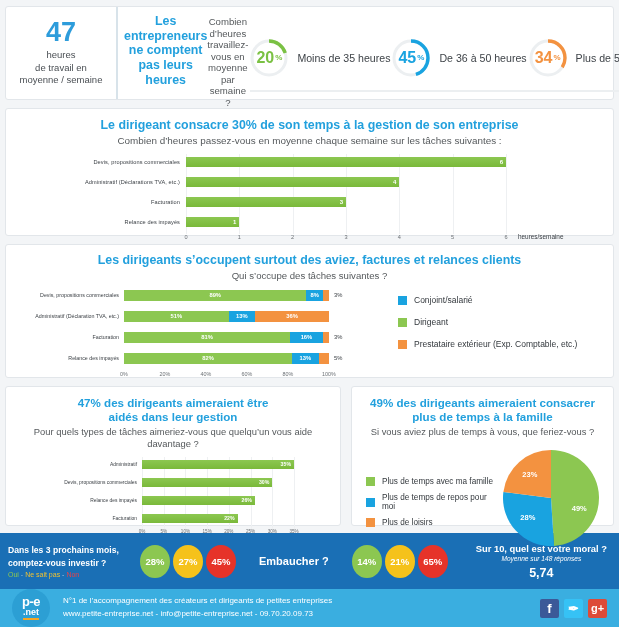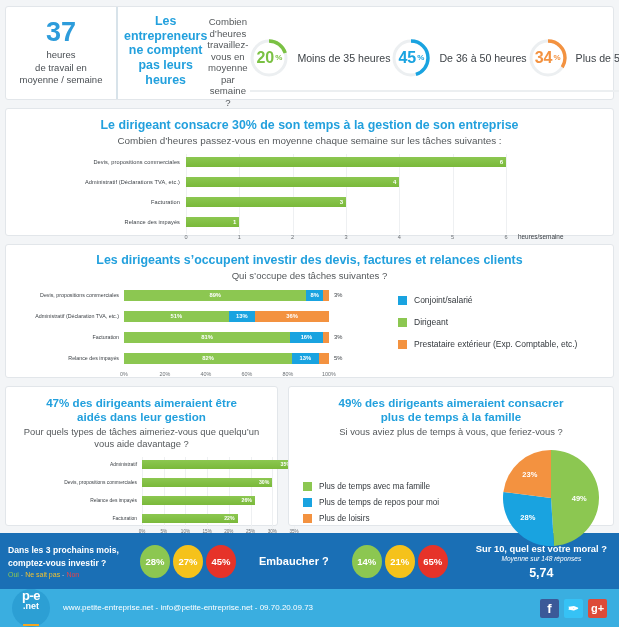--- a/index.html
+++ b/index.html
@@ -109,21 +109,21 @@
   .sbar-out { font-size: 5.8px; color: #3c4146; padding-left: 5px; }
   .sbar-axis { position: relative; height: 10px; margin-left: 108px; width: 205px; }
   .sbar-axis .tick { position: absolute; font-size: 5.4px; color: #6b7075; transform: translateX(-50%); }
   .legend { flex: 1; padding: 8px 0 0 14px; }
   .legend-item { display: flex; align-items: center; margin-bottom: 12px; }
   .legend-swatch { width: 9px; height: 9px; flex: none; margin-right: 7px; }
   .legend-text { font-size: 8.5px; color: #33383d; }
 
   
   #sec4 { display: flex; height: 148px; }
-  #sec4a { width: 273px; flex: none; padding: 9px 8px 4px 8px; }
+  #sec4a { width: 336px; flex: none; padding: 9px 8px 4px 8px; }
   #sec4b { flex: 1; padding: 9px 8px 4px 8px; }
   .s4-title { font-size: 11.6px; }
   .s4-sub { font-size: 9.4px; margin-top: 3px; }
   .mini-chart { margin-top: 8px; position: relative; }
   .mini-row { display: flex; align-items: center; height: 15px; margin-bottom: 3px; }
   .mini-label {
     width: 128px; flex: none; text-align: right; padding-right: 5px;
     font-size: 4.9px; color: #3c4146;
   }
   .mini-track { flex: 1; position: relative; height: 9px; }
@@ -175,42 +175,42 @@
     flex: 1; display: flex; align-items: center; padding: 0 12px;
   }
   .logo {
     width: 38px; height: 38px; border-radius: 50%;
     background: #2c9fd4; flex: none;
     display: flex; flex-direction: column;
     align-items: center; justify-content: center;
     margin-right: 13px;
   }
   .logo-top { font-size: 13px; font-weight: bold; color: #fff; line-height: .9; letter-spacing: -.5px; }
-  .logo-bot { font-size: 9px; font-weight: bold; color: #fff; line-height: 1; border-bottom: 2px solid #f5a623; padding-bottom: 13px; }
+  .logo-bot { font-size: 9px; font-weight: bold; color: #fff; line-height: 1; border-bottom: 2px solid #f5a623; padding-bottom: 1px; }
   .foot-text { line-height: 1.6; }
   .foot-l1 { font-size: 8px; }
   .foot-l2 { font-size: 8px; }
   .social { margin-left: auto; display: flex; gap: 5px; }
   .sq {
     width: 19px; height: 19px; border-radius: 2px;
     display: flex; align-items: center; justify-content: center;
     font-size: 13px; font-weight: bold; color: #fff;
   }
   .sq.fb { background: #3b5998; }
   .sq.tw { background: #36c2f5; }
   .sq.gp { background: #dd4b39; font-size: 11px; }
 </style>
 </head>
 <body>
 
 <div class="page">
 
   <div class="card" id="sec1">
     <div class="avg-block">
-      <div class="avg-num">37</div>
+      <div class="avg-num">47</div>
       <div class="avg-label">
         <div>heures</div>
         <div>de travail en</div>
         <div>moyenne / semaine</div>
       </div>
     </div>
     <div class="s1-right">
       <div class="blue-title s1-title">Les entrepreneurs ne comptent pas leurs heures</div>
       <div class="sub-q s1-sub">Combien d’heures travaillez-vous en moyenne par semaine ?</div>
       <div class="donut-row" id="donut-row">
@@ -311,21 +311,21 @@
           <span class="tick" style="left:160px;">3</span>
           <span class="tick" style="left:213.33333333333331px;">4</span>
           <span class="tick" style="left:266.6666666666667px;">5</span>
           <span class="tick" style="left:320px;">6</span>
           <span class="axis-unit" style="left:332px;top:-1px;">heures/semaine</span>
         </div>
       </div>
   </div>
 
   <div class="card" id="sec3">
-    <div class="blue-title s3-title">Les dirigeants s’occupent investir des devis, factures et relances clients</div>
+    <div class="blue-title s3-title">Les dirigeants s’occupent surtout des aviez, factures et relances clients</div>
     <div class="sub-q s3-sub">Qui s’occupe des tâches suivantes ?</div>
     <div class="s3-body">
       <div class="s3-chart" id="sec3-chart">
           <div class="sbar-row">
             <div class="sbar-label">Devis, propositions commerciales</div>
             <div class="sbar-track">
               <div class="seg g" style="width:89%;">
                 <span>89%</span>
               </div>
               <div class="seg b" style="width:8%;">
@@ -484,21 +484,21 @@
             </div>
             <div class="legend-item">
               <span class="legend-swatch" style="background:#f39240"></span>
               <span class="legend-text">Plus de loisirs</span>
             </div>
           </div>
         <div class="pie-wrap" id="pie-wrap"><svg width="100" height="100" viewBox="0 0 100 100">
               <path d="M50,50 L50,2 A48,48 0 0,1 53.01394493740705,97.90528296455703 Z" fill="#8cc751"></path>
               <path d="M50,50 L53.01394493740705,97.90528296455703 A48,48 0 0,1 2.3784943369050637,43.984004788913396 Z" fill="#19a3e0"></path>
               <path d="M50,50 L2.3784943369050637,43.984004788913396 A48,48 0 0,1 49.99999999999999,2 Z" fill="#f39240"></path>
-            </svg><div class="pie-lab" style="left:70.74531523648417px;top:46px;">49%</div><div class="pie-lab" style="left:19.3058936479388px;top:65.37212187243777px;">28%</div><div class="pie-lab" style="left:21.319358887968118px;top:22.676694567797526px;">23%</div></div>
+            </svg><div class="pie-lab" style="left:70.74531523648417px;top:56px;">49%</div><div class="pie-lab" style="left:19.3058936479388px;top:65.37212187243777px;">28%</div><div class="pie-lab" style="left:21.319358887968118px;top:22.676694567797526px;">23%</div></div>
       </div>
     </div>
   </div>
 
   <div id="statbar">
     <div class="sb-qblock">
       <div class="sb-q1">Dans les 3 prochains mois,</div>
       <div class="sb-q1">comptez-vous investir ?</div>
       <div class="sb-sub">
         <span class="oui">Oui</span><span class="sep"> - </span><span class="nsp">Ne sait pas</span><span class="sep"> - </span><span class="non">Non</span>
@@ -521,20 +521,21 @@
       <div class="sb-r3">5,74</div>
     </div>
   </div>
 
   <div id="footer">
     <div class="logo">
       <div class="logo-top">p-e</div>
       <div class="logo-bot">.net</div>
     </div>
     <div class="foot-text">
+      <div class="foot-l1">N°1 de l’accompagnement des créateurs et dirigeants de petites entreprises</div>
       <div class="foot-l2">www.petite-entreprise.net - info@petite-entreprise.net - 09.70.20.09.73</div>
     </div>
     <div class="social" id="social">
         <div class="sq fb">f</div>
         <div class="sq tw">✒</div>
         <div class="sq gp">g+</div>
       </div>
   </div>
 
 </div>

